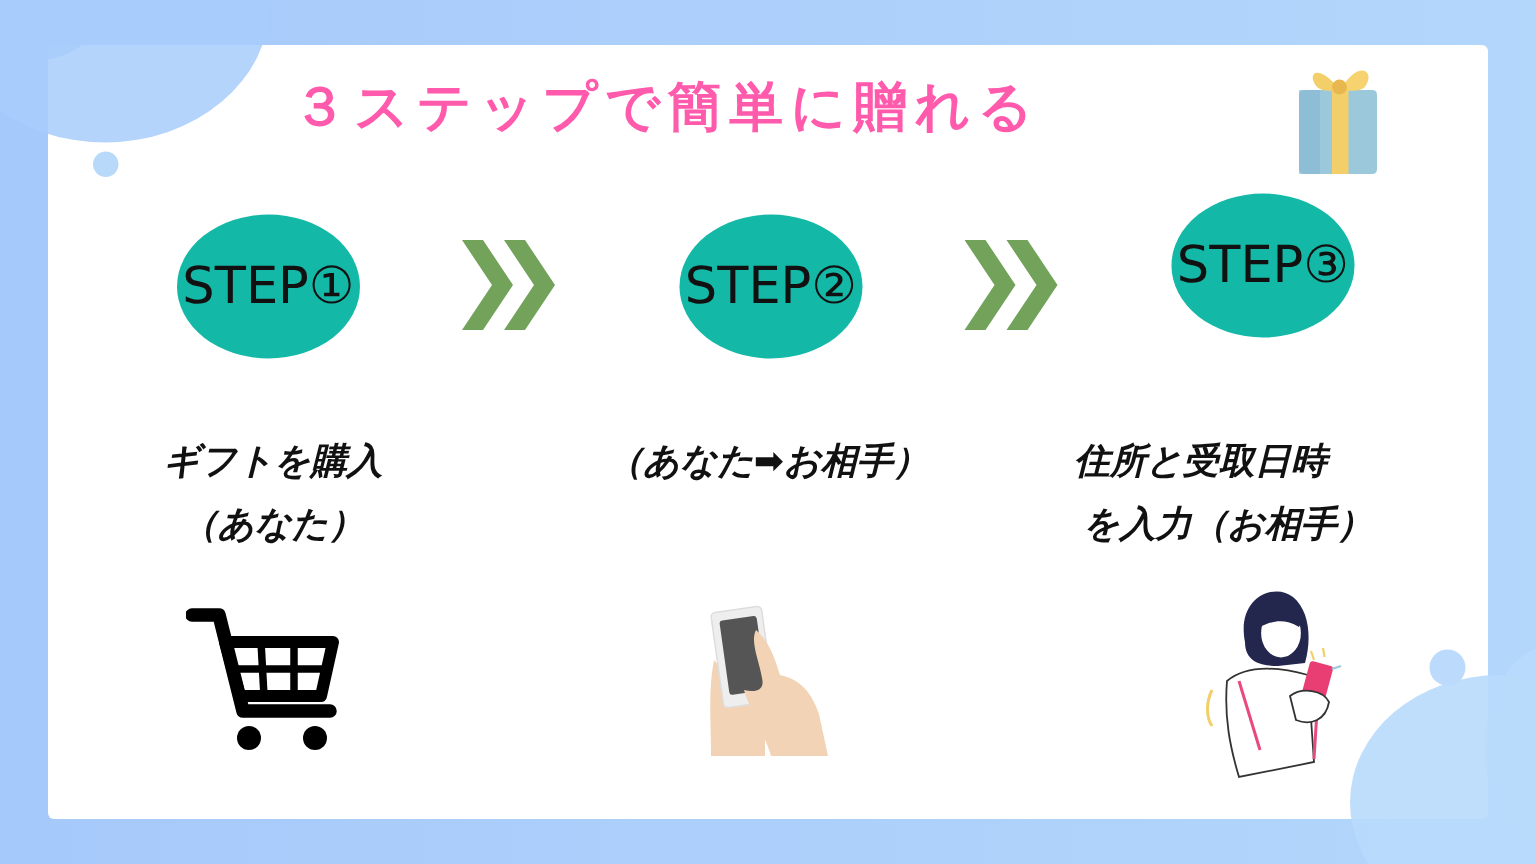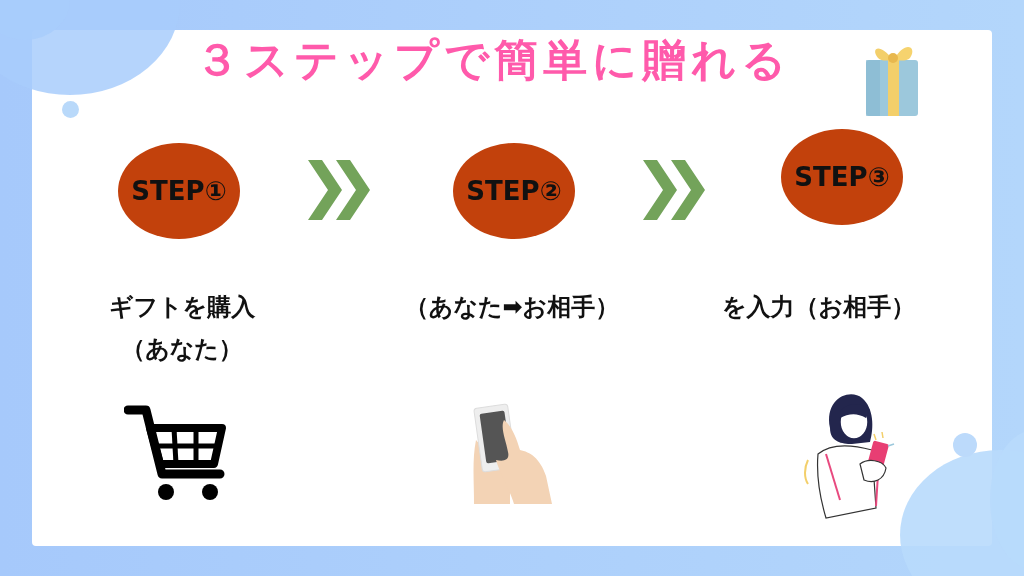--- a/index.html
+++ b/index.html
@@ -7,26 +7,26 @@
          background:#acd0fb; font-family:"DejaVu Sans", sans-serif; }
   .frame { position:absolute; inset:0; background:linear-gradient(90deg,#a6c9fb 0%,#b3d6fb 100%); }
   .panel { position:absolute; left:32px; top:30px; width:960px; height:516px; background:#ffffff; border-radius:4px; }
   .blob-tl { position:absolute; left:-40px; top:-90px; width:220px; height:185px; border-radius:50%;
              background:rgba(168,205,251,0.85); }
   .blob-tl2 { position:absolute; left:-20px; top:-40px; width:90px; height:80px; border-radius:50%; background:rgba(168,205,251,0.85); }
   .dot-tl { position:absolute; left:62px; top:101px; width:17px; height:17px; border-radius:50%; background:#b9d9fa; }
   .blob-br { position:absolute; left:900px; top:450px; width:200px; height:170px; border-radius:50%; background:rgba(184,218,252,0.9); }
   .blob-br2 { position:absolute; left:990px; top:430px; width:90px; height:140px; border-radius:50%; background:rgba(184,218,252,0.9); }
   .dot-br { position:absolute; left:953px; top:433px; width:24px; height:24px; border-radius:50%; background:#bcdafb; }
-  .title { position:absolute; left:195px; top:32px; font-size:44px; font-weight:bold; color:#ff5aab; letter-spacing:5px; white-space:nowrap; line-height:56px; }
+  .title { position:absolute; left:195px; top:44px; font-size:36px; font-weight:bold; color:#ff5aab; letter-spacing:5px; white-space:nowrap; line-height:56px; }
   .gift { position:absolute; left:860px; top:36px; width:64px; height:84px; }
-  .step { position:absolute; width:122px; height:96px; border-radius:50%; background:#c2410c; display:flex; align-items:center; justify-content:center;
-          font-weight:bold; font-size:26px; color:#111; }
+  .step { position:absolute; width:122px; height:96px; border-radius:50%; background:#14b8a6; display:flex; align-items:center; justify-content:center;
+          font-weight:normal; font-size:34px; color:#111; }
   .arrow { position:absolute; width:64px; height:60px; }
-  .label { position:absolute; text-align:center; font-size:24px; font-weight:bold; color:#111; line-height:42px; white-space:nowrap; }
+  .label { position:absolute; text-align:center; font-size:24px; font-weight:bold; color:#111; line-height:42px; white-space:nowrap;font-style:italic; }
   .icon { position:absolute; }
 </style>
 </head>
 <body>
 
 <div class="frame"></div>
 <div class="panel"></div>
 <div class="blob-tl"></div>
 <div class="blob-tl2"></div>
 <div class="dot-tl"></div>
@@ -60,20 +60,21 @@
 <div class="step" style="left:781px;top:129px;">STEP③</div>
 
 <div class="label" style="left:62px;top:286px;width:240px;">
   <div>ギフトを購入</div>
   <div>（あなた）</div>
 </div>
 <div class="label" style="left:362px;top:286px;width:300px;">
   <div>（あなた➡お相手）</div>
 </div>
 <div class="label" style="left:704px;top:286px;width:270px;text-align:left;padding-left:12px;">
+  <div>住所と受取日時</div>
   <div style="padding-left:6px;">を入力（お相手）</div>
 </div>
 
 <svg class="icon" style="left:124px;top:402px;width:104px;height:100px;" viewBox="0 0 104 100">
   <path d="M4 8 H22 L38 72 H96" fill="none" stroke="#000" stroke-width="9" stroke-linecap="round" stroke-linejoin="round"></path>
   <path d="M26 26 H98 L90 62 H36 Z" fill="none" stroke="#000" stroke-width="8" stroke-linejoin="round"></path>
   <line x1="50" y1="26" x2="52" y2="62" stroke="#000" stroke-width="5"></line>
   <line x1="72" y1="26" x2="72" y2="62" stroke="#000" stroke-width="5"></line>
   <line x1="30" y1="44" x2="94" y2="44" stroke="#000" stroke-width="5"></line>
   <circle cx="42" cy="90" r="8" fill="#000"></circle>

